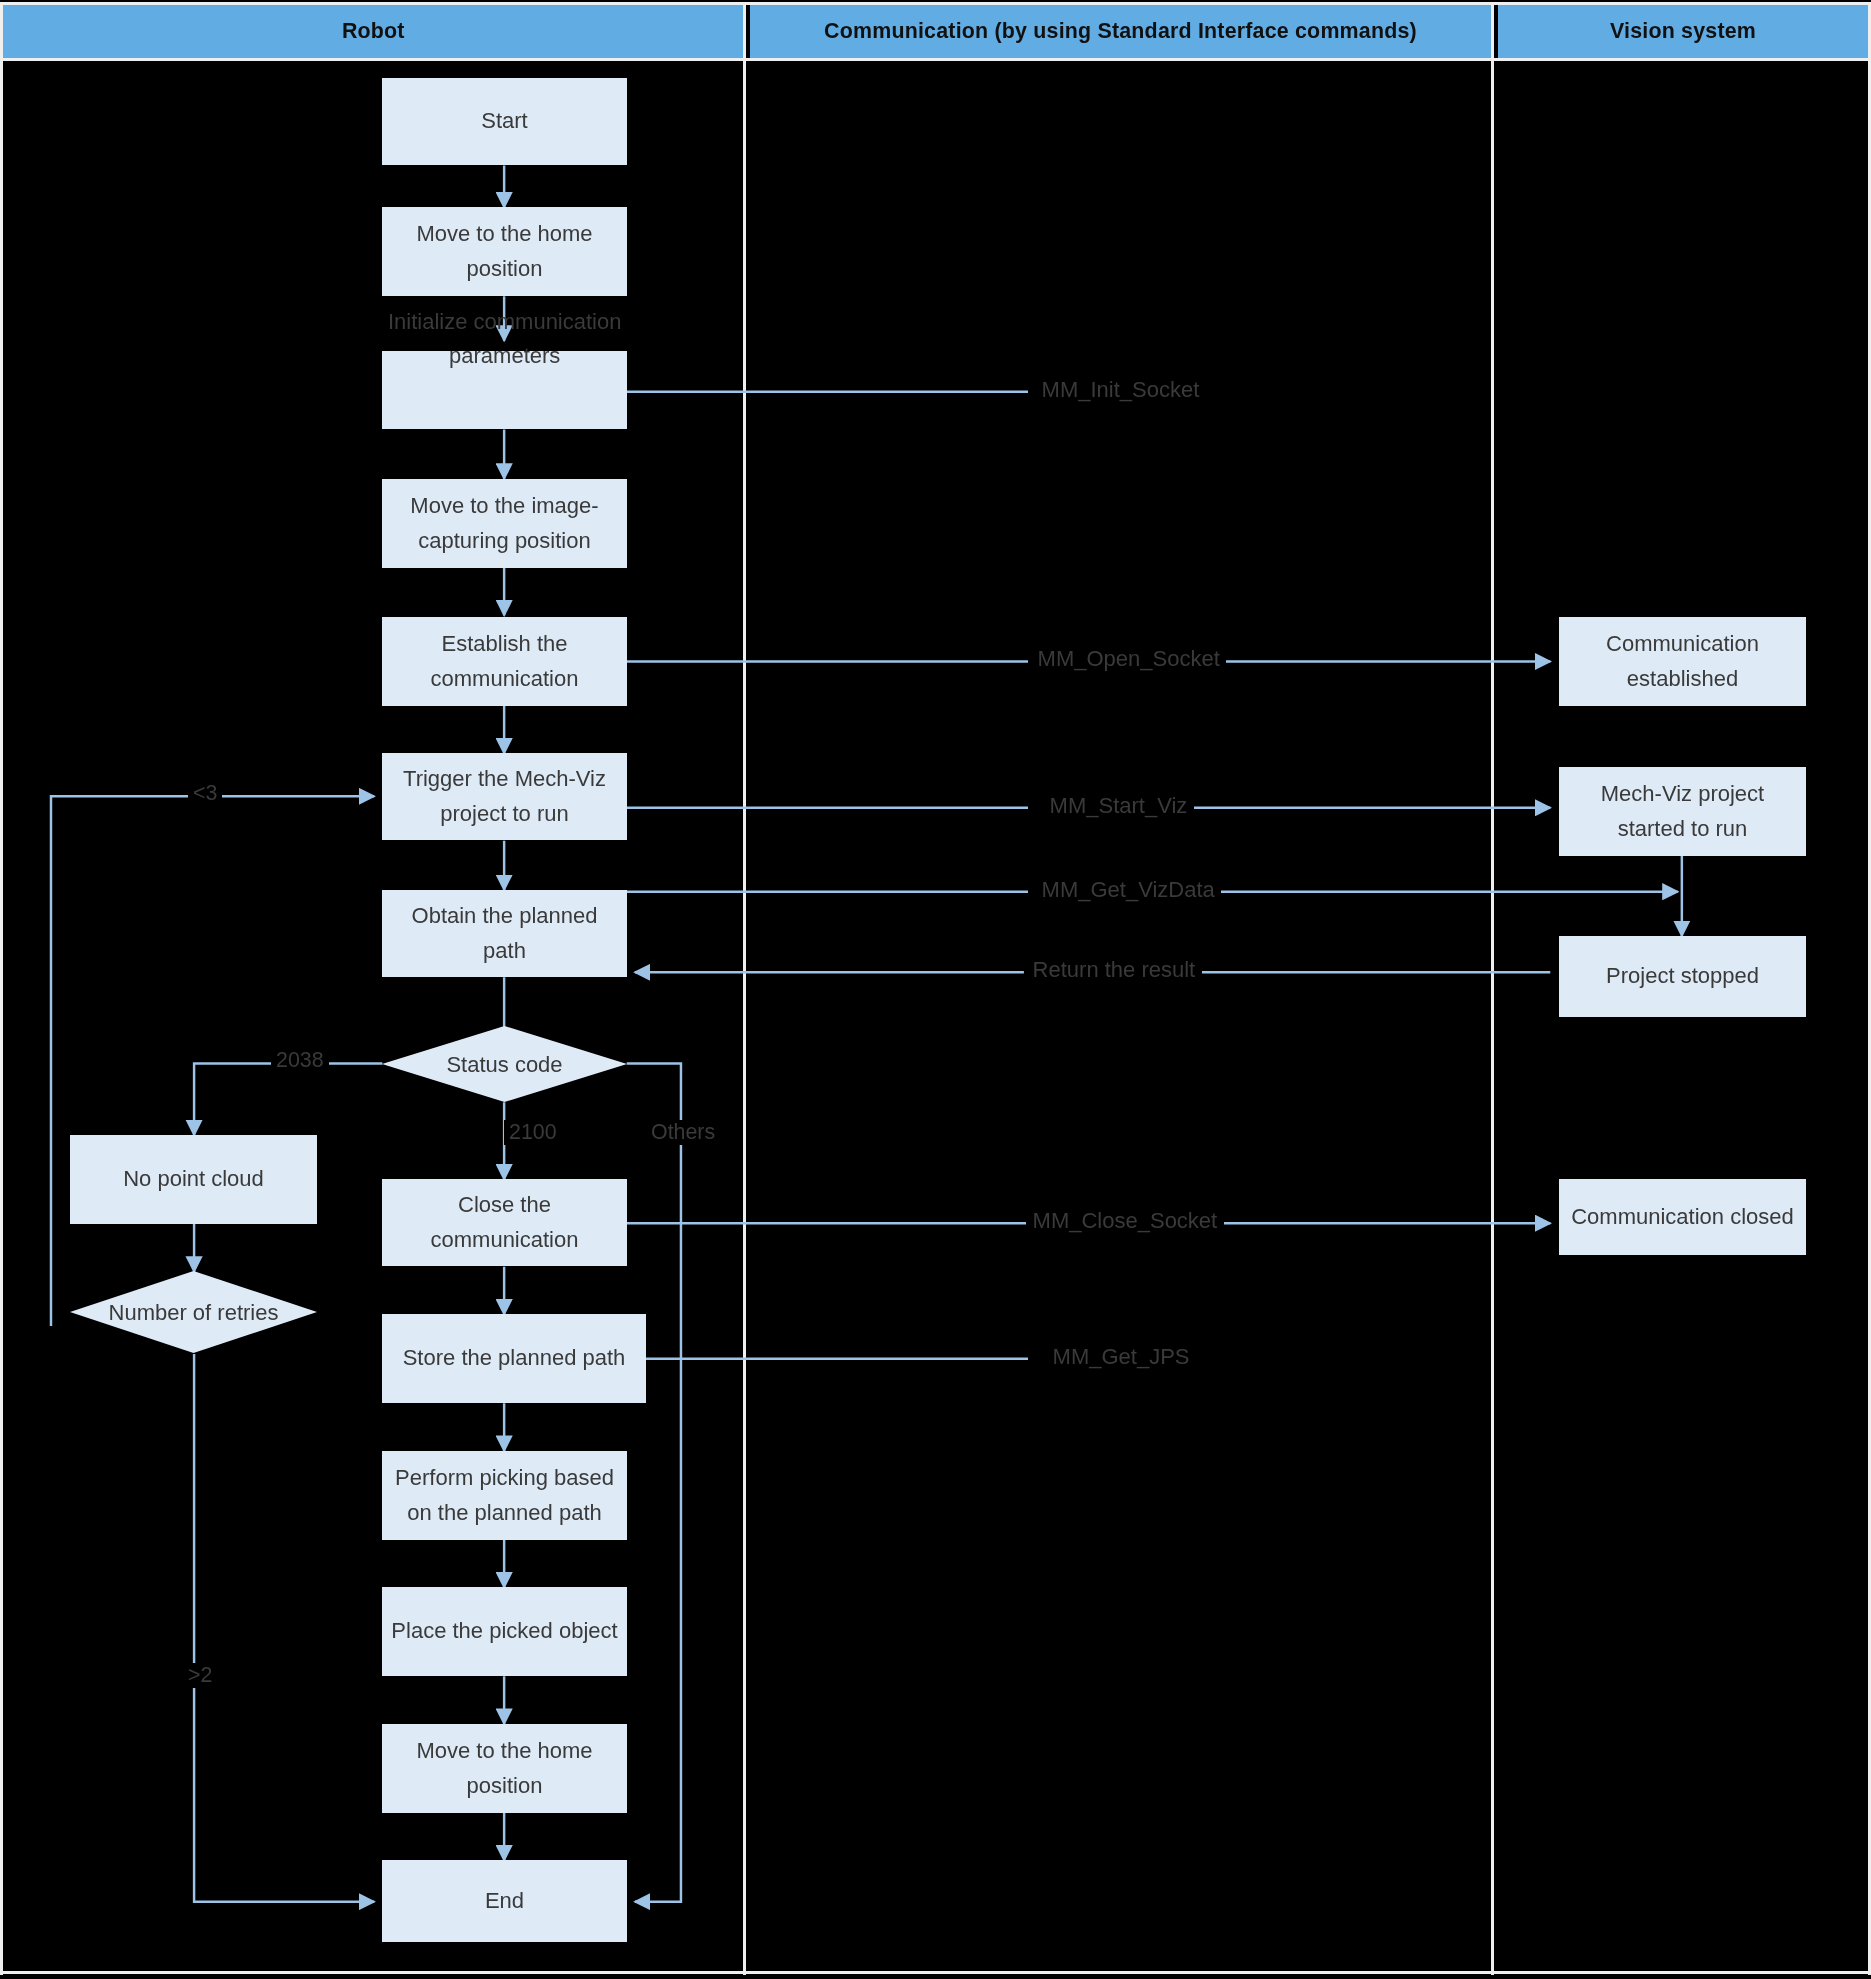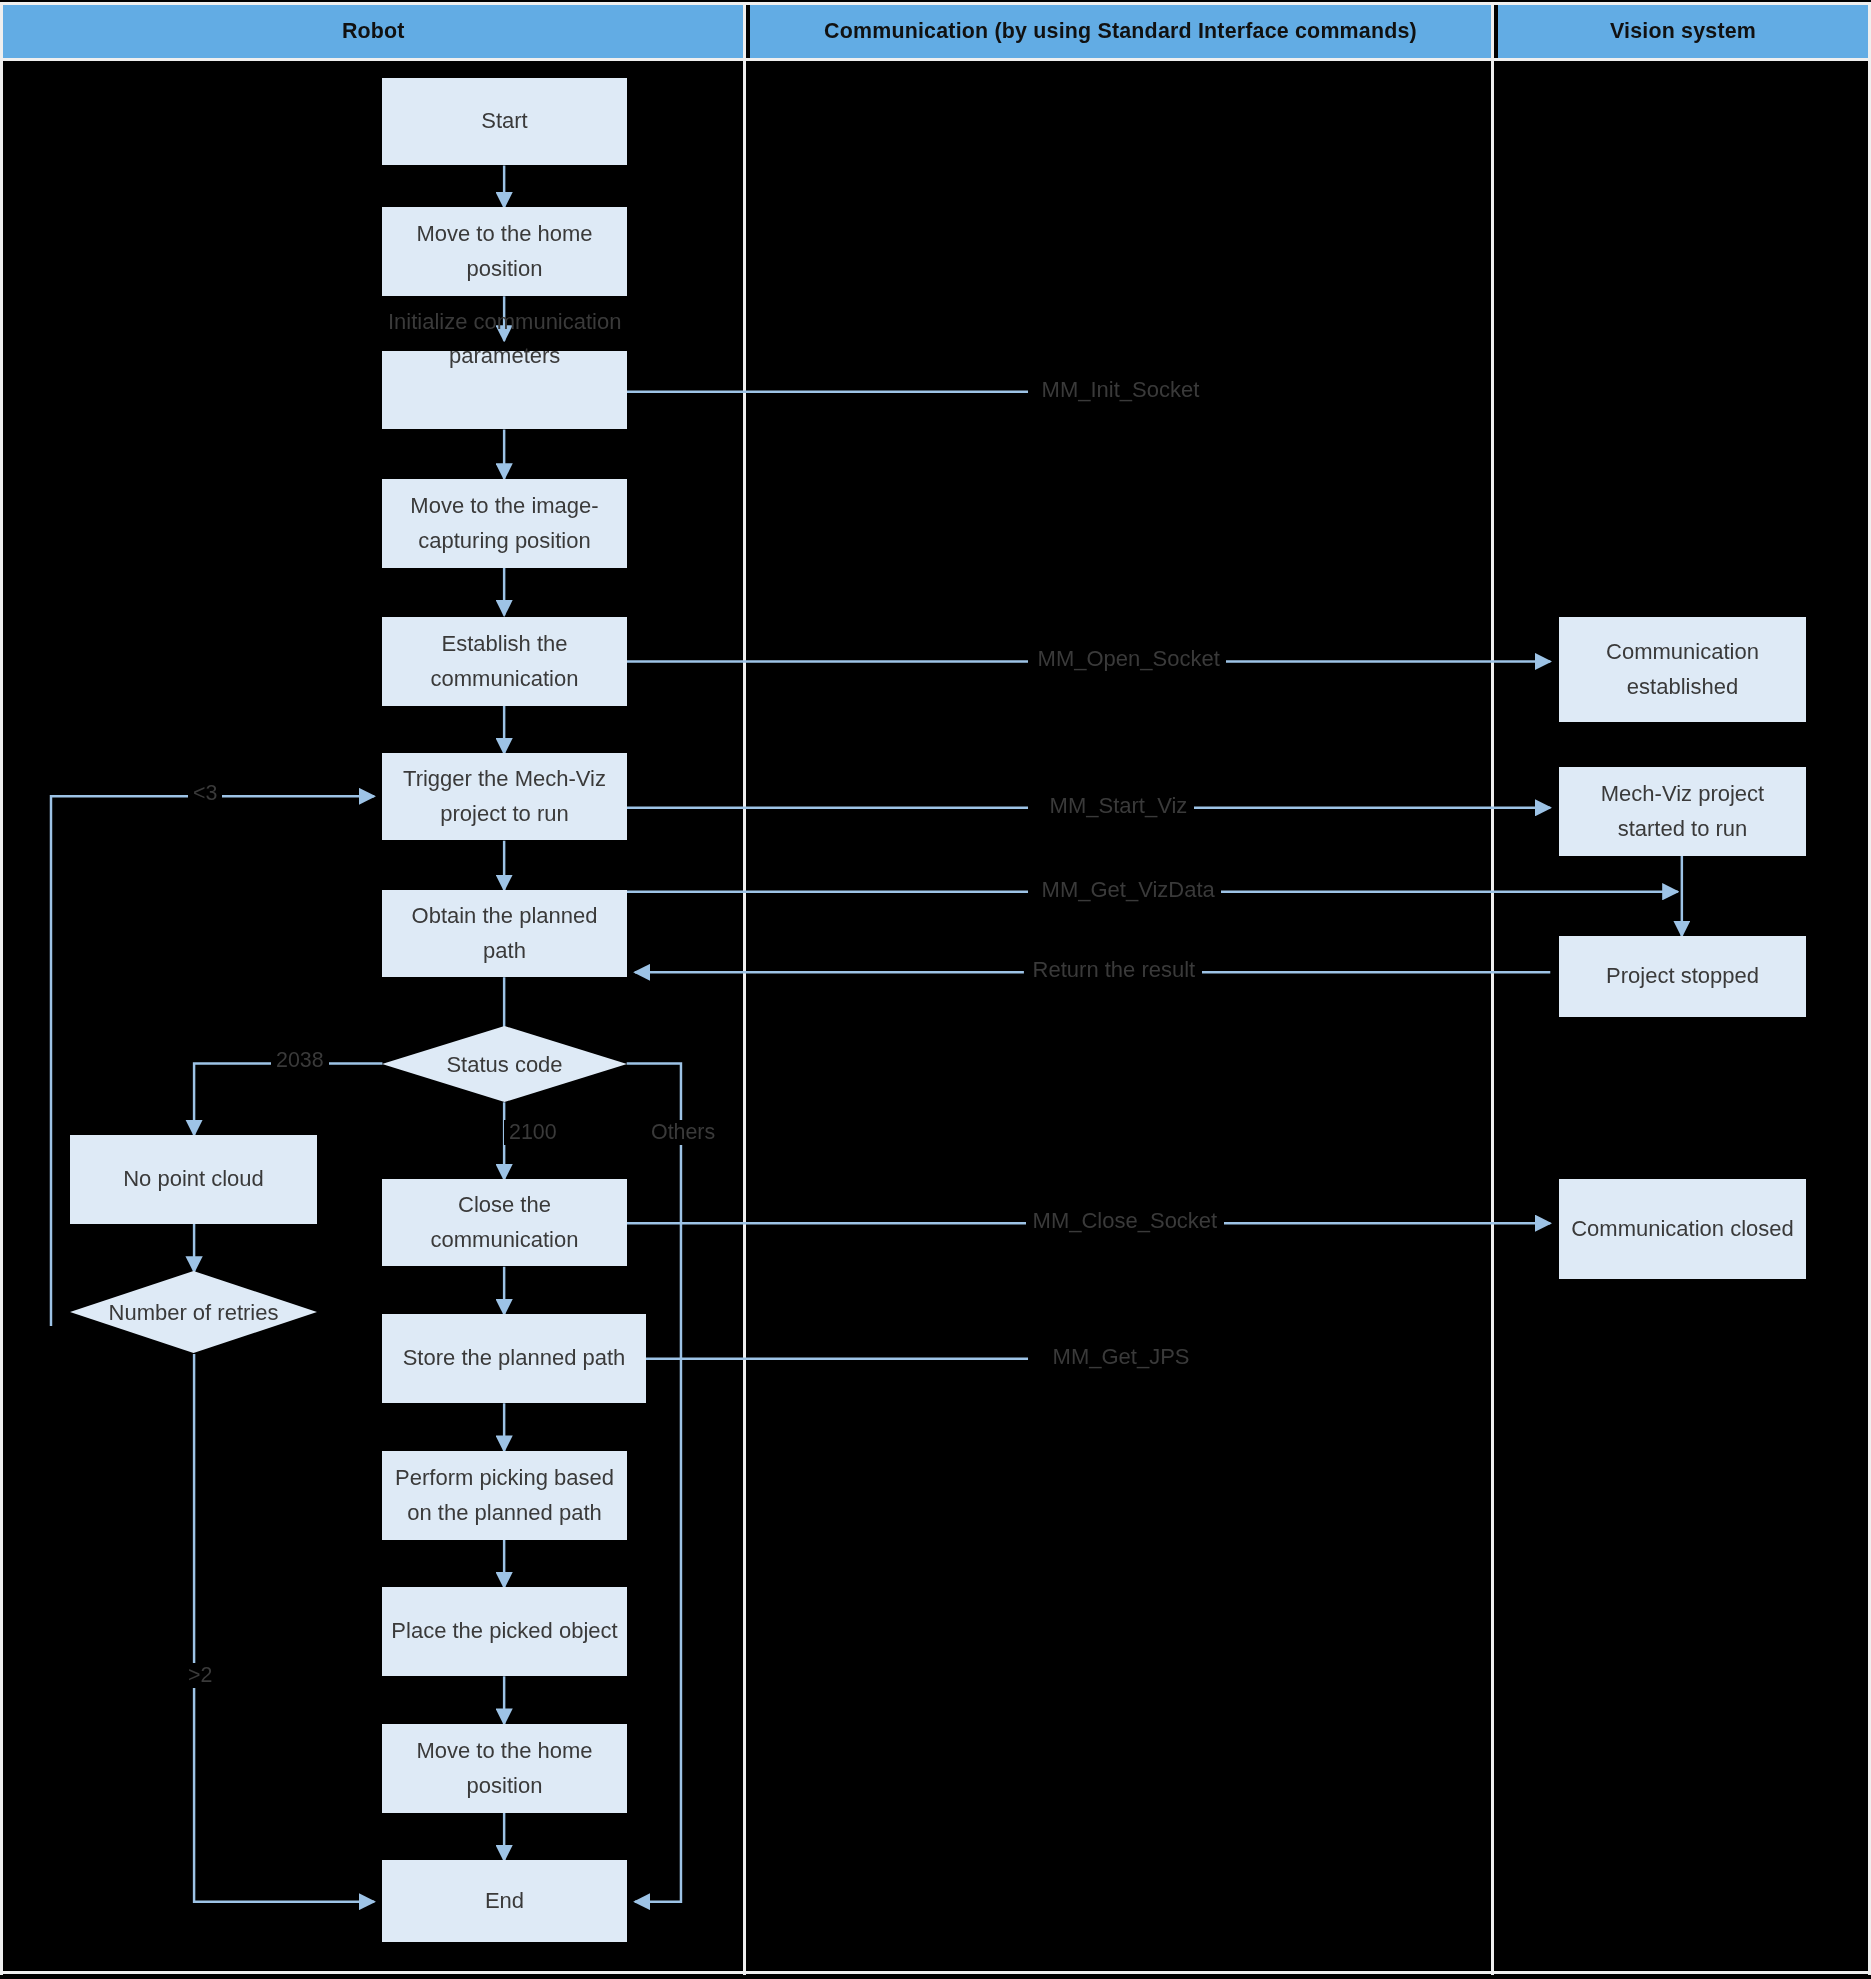--- a/index.html
+++ b/index.html
@@ -162,22 +162,22 @@
   <div class="cmd-label" style="left:1043px;top:793px;">MM_Start_Viz</div>
 
   <div class="cmd-label" style="left:1035px;top:877px;">MM_Get_VizData</div>
 
   <div class="cmd-label" style="left:1026px;top:957px;">Return the result</div>
 
   <div class="cmd-label" style="left:1026px;top:1208px;">MM_Close_Socket</div>
 
   <div class="cmd-label" style="left:1046px;top:1344px;">MM_Get_JPS</div>
 
-  <div class="node" style="left:1559px;top:617px;width:247px;height:105px;">Communication established</div>
+  <div class="node" style="left:1559px;top:617px;width:247px;height:89px;">Communication established</div>
 
   <div class="node" style="left:1559px;top:767px;width:247px;height:89px;">Mech-Viz project started to run</div>
 
   <div class="node" style="left:1559px;top:936px;width:247px;height:81px;">Project stopped</div>
 
-  <div class="node" style="left:1559px;top:1179px;width:247px;height:100px;">Communication closed</div>
+  <div class="node" style="left:1559px;top:1179px;width:247px;height:76px;">Communication closed</div>
 
 </div>
 
 
 </body></html>

